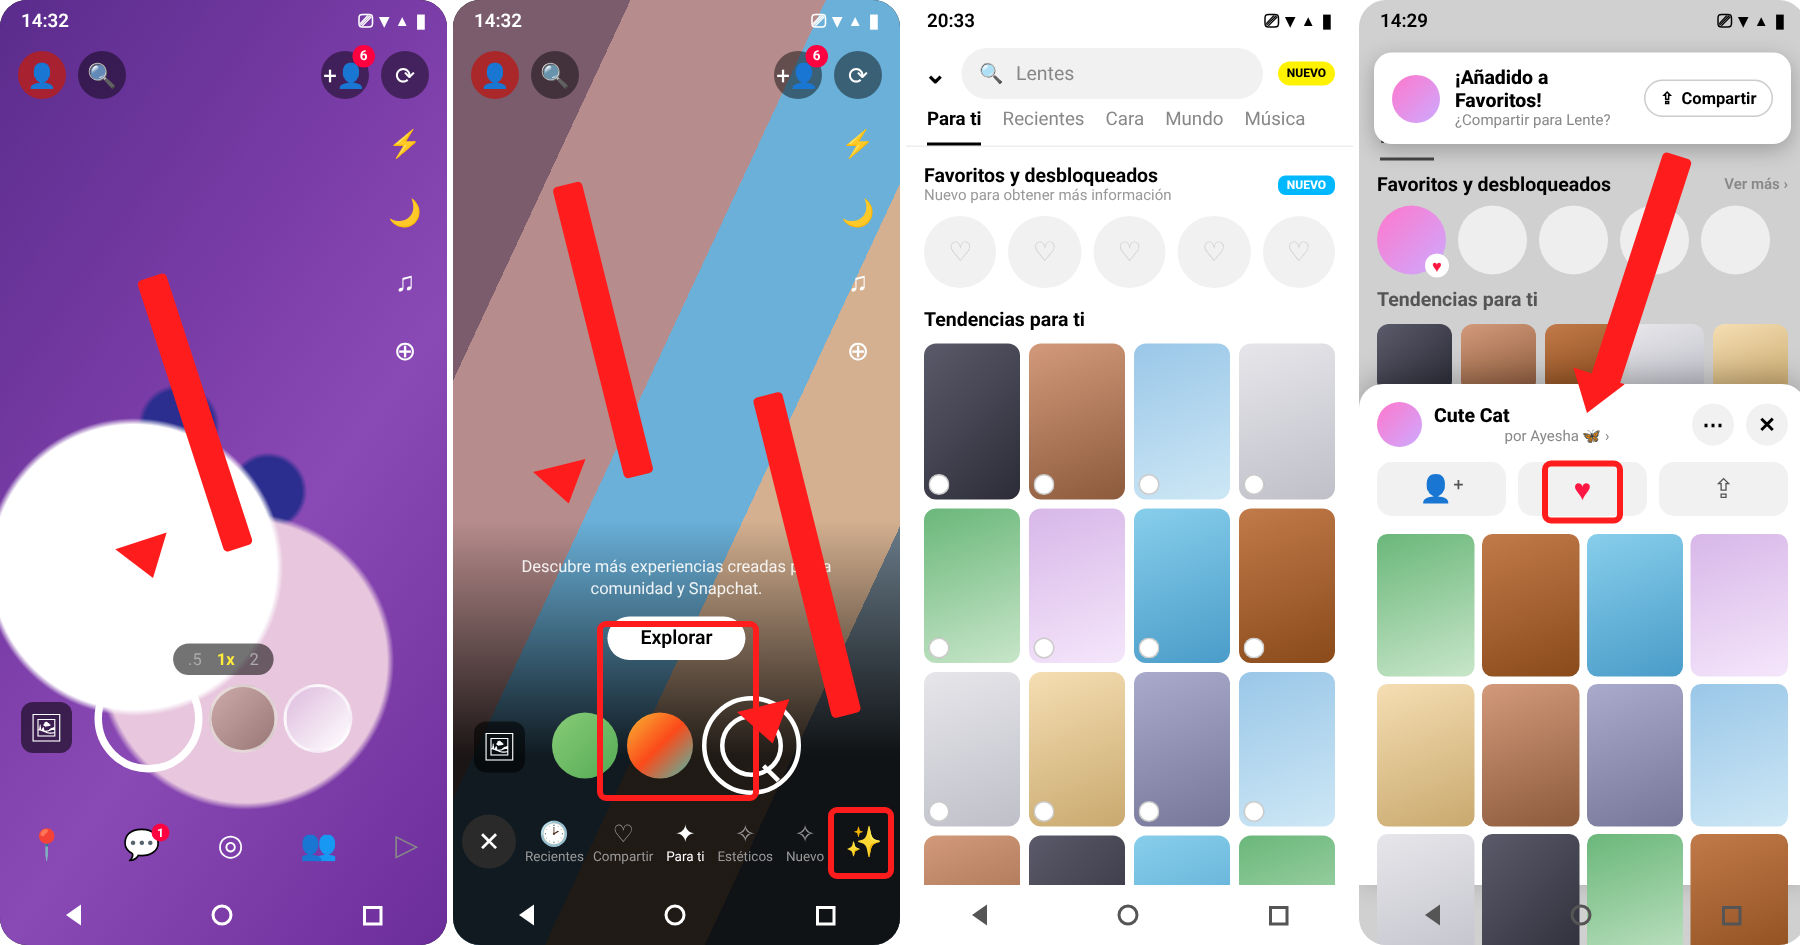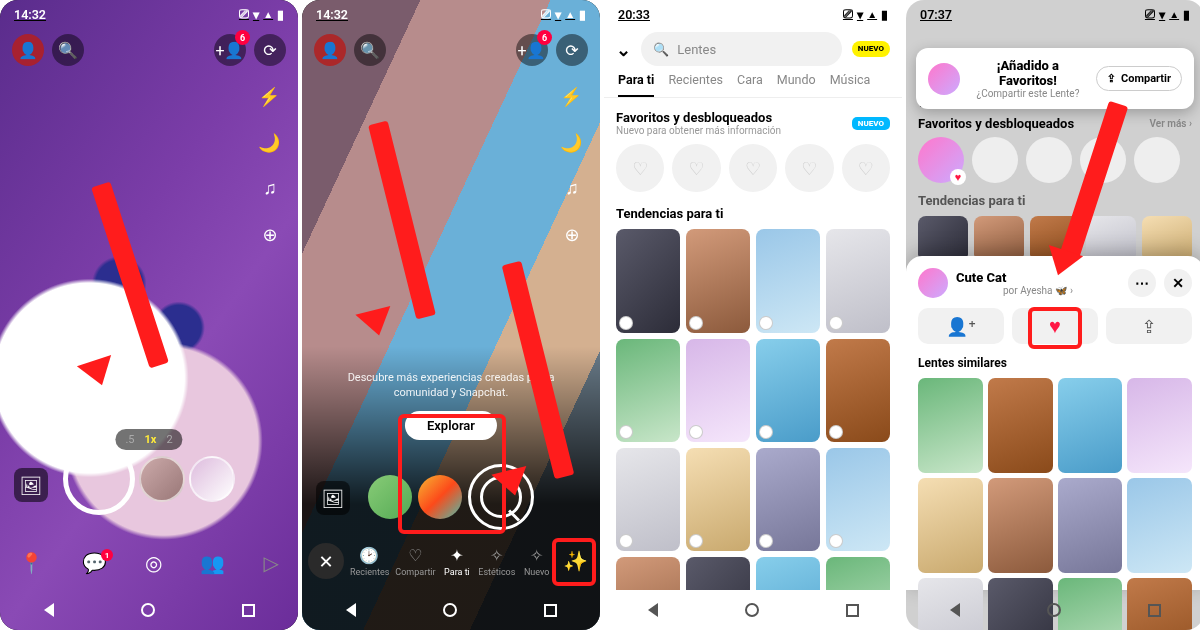--- a/index.html
+++ b/index.html
@@ -1,17 +1,17 @@
 <!DOCTYPE html>
 <html><head>
 <meta charset="utf-8">
 <style>
   * { box-sizing: border-box; margin: 0; padding: 0; }
   body { background: #fff; font-family: -apple-system, BlinkMacSystemFont, "Segoe UI", Roboto, Arial, sans-serif; }
-  .stage { width: 1200px; height: 630px; display: flex; gap: 4px; background: #fff; text-decoration: underline; }
+  .stage { width: 1200px; height: 630px; display: flex; gap: 4px; background: #fff; }
   .phone {
     width: 298px; height: 630px; position: relative;
     border-radius: 18px; overflow: hidden; background: #000; flex: none;
   }
   .phone.white { background: #fff; }
   
   .status {
     height: 28px; display:flex; align-items:center; justify-content:space-between;
     padding: 0 14px; font-size: 12.5px; font-weight: 600; color: #fff; position: relative; z-index: 5;
   }
@@ -94,22 +94,22 @@
   .favHdr h4 { font-size:13px;font-weight:700;}
   .favHdr p { font-size:10px;color:#999;}
   .badgeBlue { background:#00b8ff;color:#fff;font-size:8px;font-weight:800;padding:2px 6px;border-radius:5px;}
   .favRow { display:flex; gap:8px; margin:8px 0 14px;}
   .favC { flex:1;aspect-ratio:1;border-radius:50%;background:#f1f1f1;display:flex;align-items:center;justify-content:center;color:#ccc;font-size:18px;}
   .secH { font-size:13px;font-weight:700;margin:4px 0 8px;}
   .grid { display:grid; grid-template-columns:repeat(4,1fr); gap:6px;}
   .tile { aspect-ratio: .62; border-radius:8px; position:relative; overflow:hidden;}
   .tile .tdot{position:absolute;left:3px;bottom:3px;width:14px;height:14px;border-radius:50%;background:#fff;border:1px solid #0003;}
   
-  .banner4 { position:absolute; top:48px; left:10px; right:10px; background:#fff; border-radius:12px;
-     box-shadow:0 4px 14px rgba(0,0,0,.25); padding:10px 12px; display:flex; gap:10px; align-items:center; z-index:6;text-align:center;}
+  .banner4 { position:absolute; top:35px; left:10px; right:10px; background:#fff; border-radius:12px;
+     box-shadow:0 4px 14px rgba(0,0,0,.25); padding:10px 12px; display:flex; gap:10px; align-items:center; z-index:6;}
   .banner4 .av { width:32px;height:32px;border-radius:50%;background:linear-gradient(135deg,#f7c,#caf);}
   .banner4 .txt {flex:1;}
   .banner4 h4{font-size:13px;font-weight:800;}
   .banner4 p{font-size:10px;color:#888;}
   .shareBtn { display:flex;align-items:center;gap:5px;font-size:11px;font-weight:700;
      border:1px solid #ccc;border-radius:16px;padding:5px 10px;}
   .tabs4 { position:absolute; top:84px; left:0;right:0; display:flex; gap:14px; padding:0 14px; font-size:12.5px; color:#aaa; z-index:4;}
   .tabs4 .sel{color:#444;font-weight:700;border-bottom:2px solid #444;padding-bottom:6px;}
   .dim { position:absolute; inset:0; background:rgba(120,120,120,.35); z-index:3;}
   .scroll4 { position:absolute; top:108px; bottom:40px; left:0;right:0; padding:8px 12px; z-index:4;}
@@ -394,33 +394,33 @@
     <div class="navbar">
         <div class="nb-back"></div>
         <div class="nb-home"></div>
         <div class="nb-sq"></div>
       </div>
   </div>
 
   <div class="phone white">
     <div class="dim"></div>
     <div class="status" style="z-index:8;">
-        <span>07:37</span>
+        <span>14:29</span>
       <span class="statR">
           <span>⎚</span>
           <span>▾</span>
           <span class="tri">▲</span>
           <span>▮</span>
         </span>
     </div>
     <div class="banner4">
       <div class="av"></div>
       <div class="txt">
         <h4>¡Añadido a Favoritos!</h4>
-        <p>¿Compartir este Lente?</p>
+        <p>¿Compartir para Lente?</p>
       </div>
       <div class="shareBtn">
         <span>⇪</span>
         <span>Compartir</span>
       </div>
     </div>
     <div class="tabs4">
       <span class="sel">Para ti</span>
       <span>Recientes</span>
       <span>Cara</span>
@@ -466,21 +466,20 @@
         <div class="actBtn">
             <span>👤⁺</span>
           </div>
         <div class="actBtn heart">
             <span>♥</span>
           </div>
         <div class="actBtn">
             <span>⇪</span>
           </div>
       </div>
-      <div class="simH">Lentes similares</div>
       <div class="grid4">
         <div class="tile4 t-e"></div>
         <div class="tile4 t-h"></div>
         <div class="tile4 t-g"></div>
         <div class="tile4 t-f"></div>
         <div class="tile4 t-i"></div>
         <div class="tile4 t-b"></div>
         <div class="tile4 t-j"></div>
         <div class="tile4 t-c"></div>
         <div class="tile4 t-d"></div>

